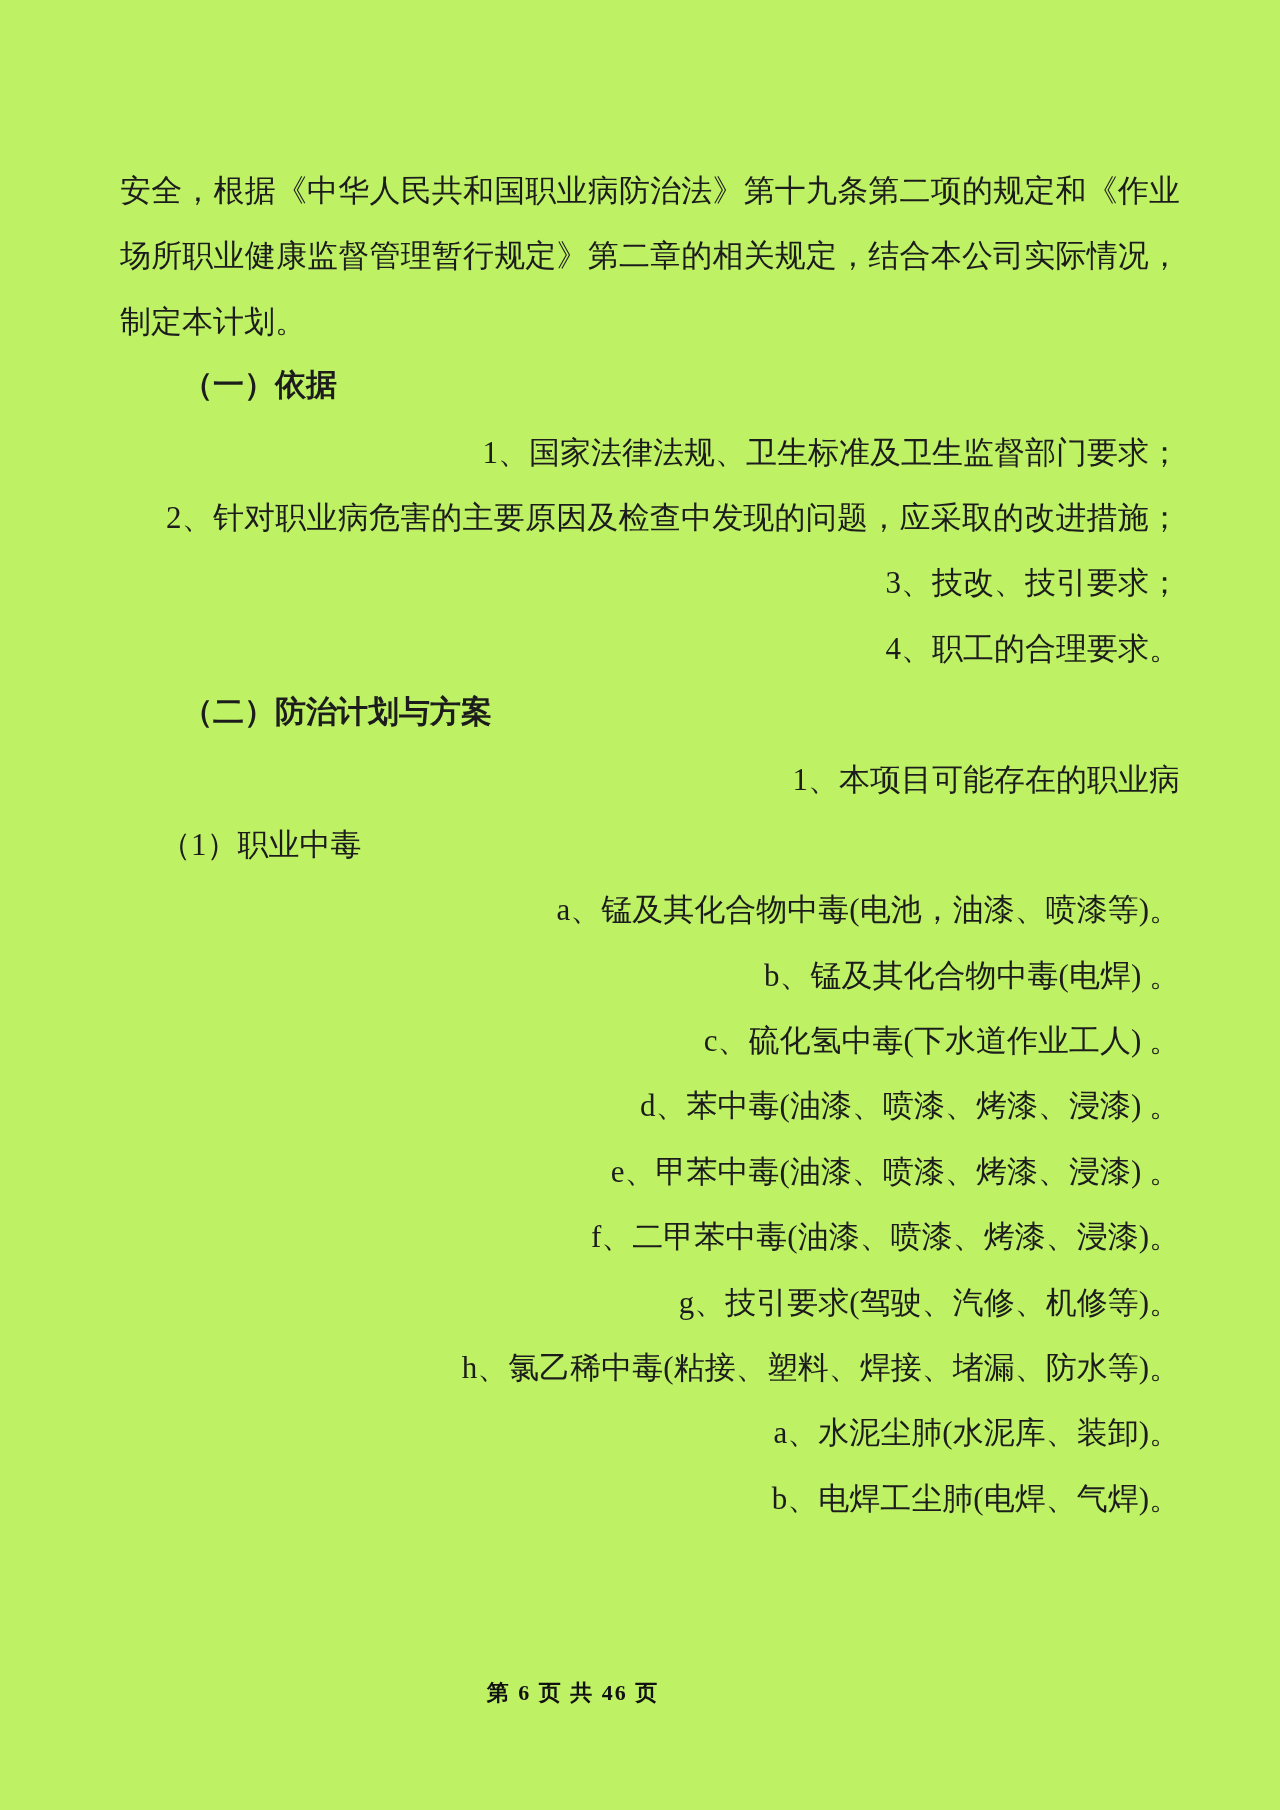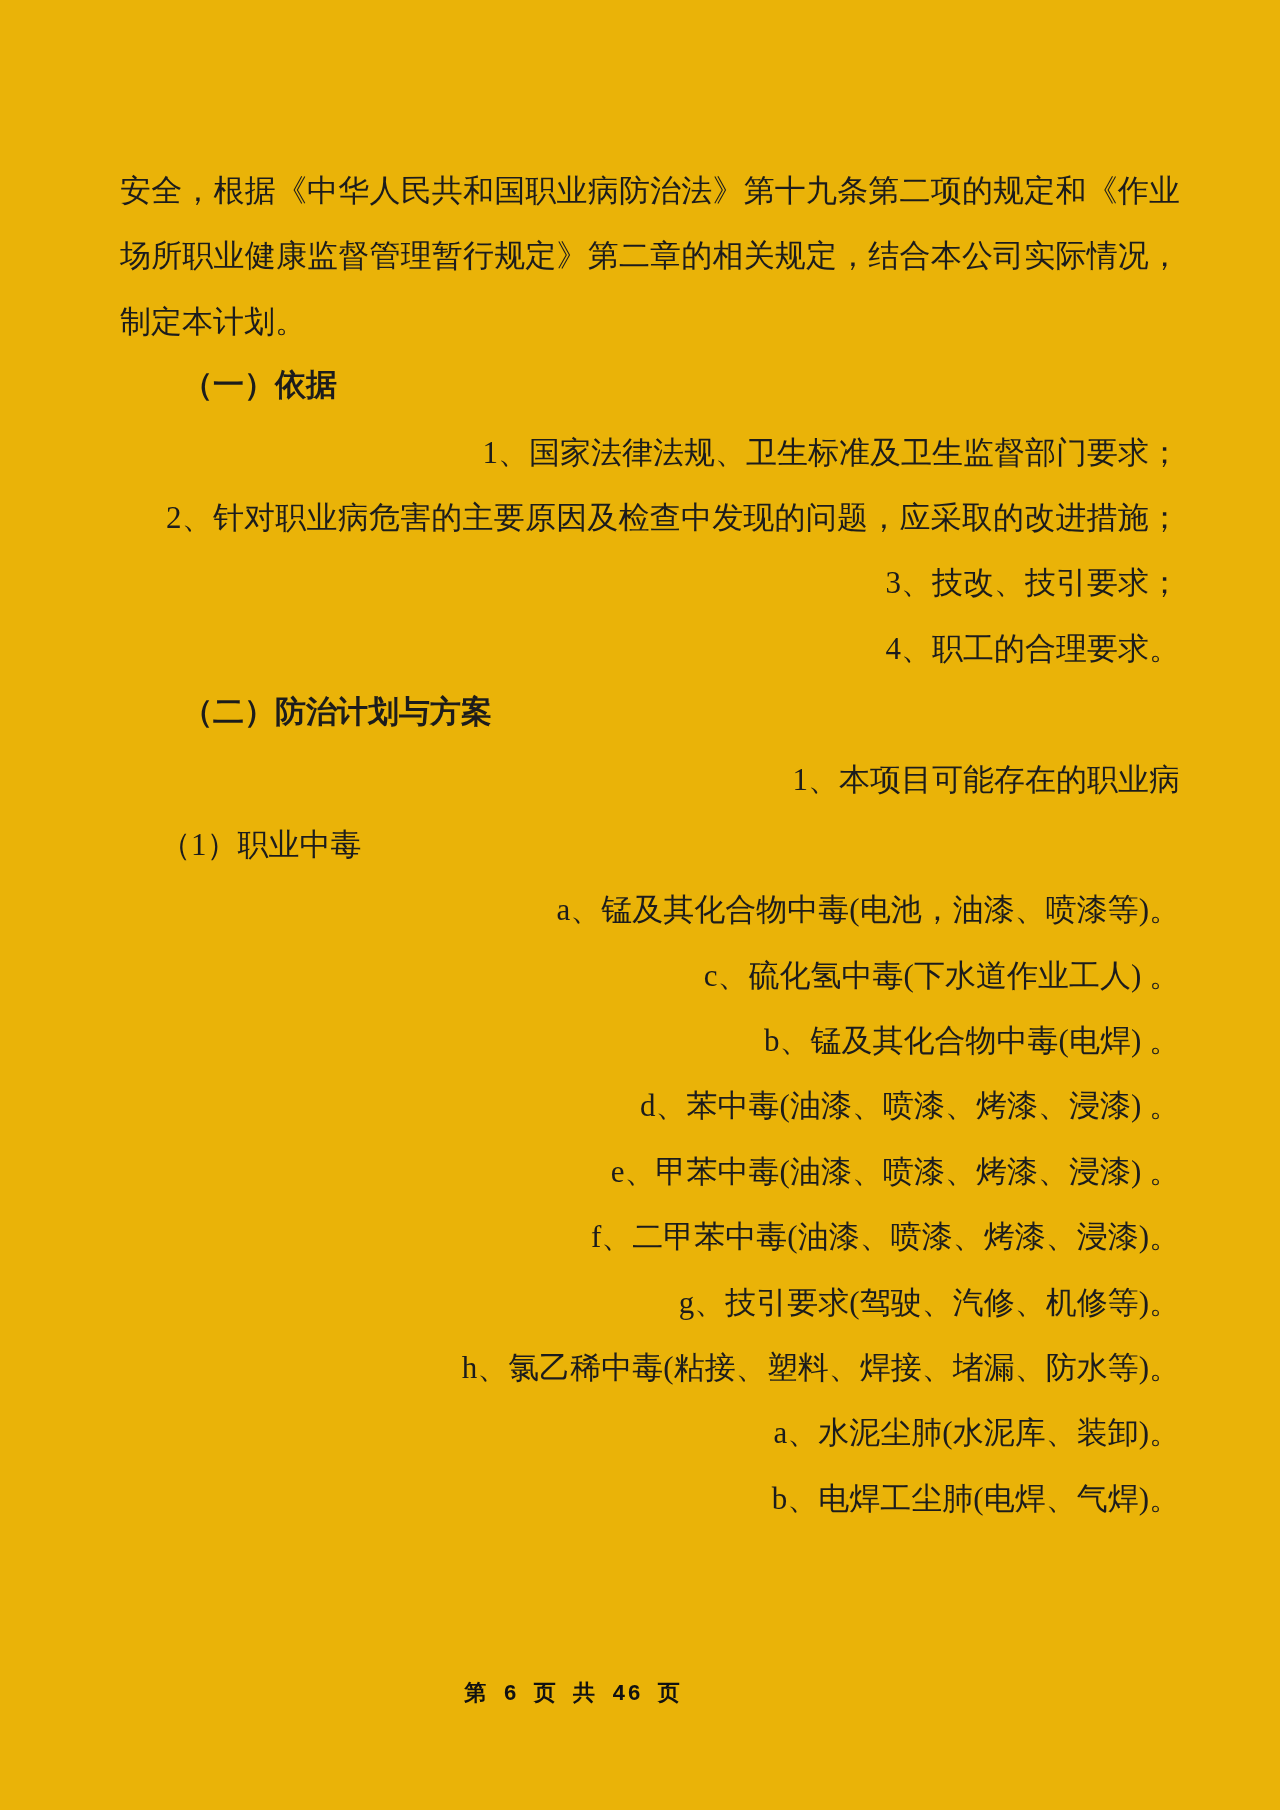--- a/index.html
+++ b/index.html
@@ -11,21 +11,21 @@
       height: 1810px;
       position: relative;
       background: #ffffff;
       overflow: hidden;
     }
     .doc-page {
       position: absolute;
       top: 0; left: 0;
       width: 1280px;
       height: 1810px;
-      background: #eab308;
+      background: #bef264;
     }
     .doc-body {
       position: absolute;
       top: 158px;
       left: 120px;
       width: 1060px;
       color: #1c1c1c;
     }
     .line {
       font-family: "Liberation Serif", "DejaVu Serif", serif;
@@ -58,21 +58,21 @@
     }
     
     .subnum {
       padding-left: 40px;
     }
     .page-footer {
       position: absolute;
       top: 1678px;
       left: 573px;
       transform: translateX(-50%);
-      font-family: Liberation Mono, monospace;
+      font-family: Liberation Serif, serif;
       font-weight: bold;
       font-size: 22px;
       letter-spacing: 2px;
       color: #111111;
       white-space: pre;
     }
   </style>
 </head>
 <body>
 
@@ -83,22 +83,22 @@
     <div class="line">制定本计划。</div>
     <div class="line heading">（一）依据</div>
     <div class="line item">1、国家法律法规、卫生标准及卫生监督部门要求；</div>
     <div class="line item item-tight justify">2、针对职业病危害的主要原因及检查中发现的问题，应采取的改进措施；</div>
     <div class="line item">3、技改、技引要求；</div>
     <div class="line item">4、职工的合理要求。</div>
     <div class="line heading">（二）防治计划与方案</div>
     <div class="line item">1、本项目可能存在的职业病</div>
     <div class="line subnum">（1）职业中毒</div>
     <div class="line item">a、锰及其化合物中毒(电池，油漆、喷漆等)。</div>
+    <div class="line item">b、锰及其化合物中毒(电焊) 。</div>
     <div class="line item">c、硫化氢中毒(下水道作业工人) 。</div>
-    <div class="line item">b、锰及其化合物中毒(电焊) 。</div>
     <div class="line item">d、苯中毒(油漆、喷漆、烤漆、浸漆) 。</div>
     <div class="line item">e、甲苯中毒(油漆、喷漆、烤漆、浸漆) 。</div>
     <div class="line item">f、二甲苯中毒(油漆、喷漆、烤漆、浸漆)。</div>
     <div class="line item">g、技引要求(驾驶、汽修、机修等)。</div>
     <div class="line item">h、氯乙稀中毒(粘接、塑料、焊接、堵漏、防水等)。</div>
     <div class="line item">a、水泥尘肺(水泥库、装卸)。</div>
     <div class="line item">b、电焊工尘肺(电焊、气焊)。</div>
   </div>
 
   <div class="page-footer">第 6 页 共 46 页</div>

